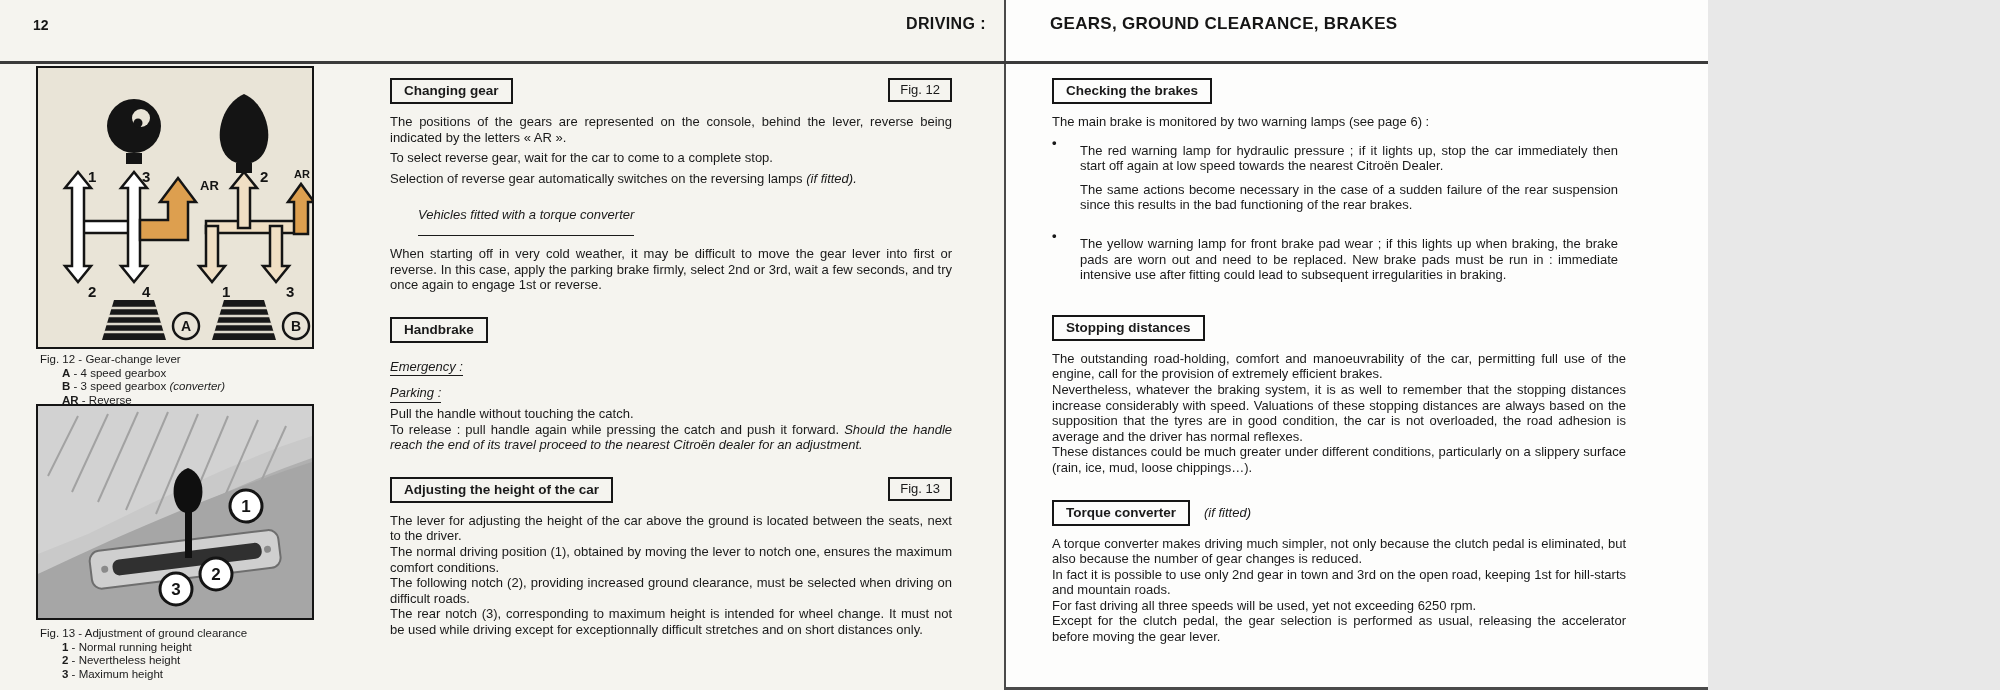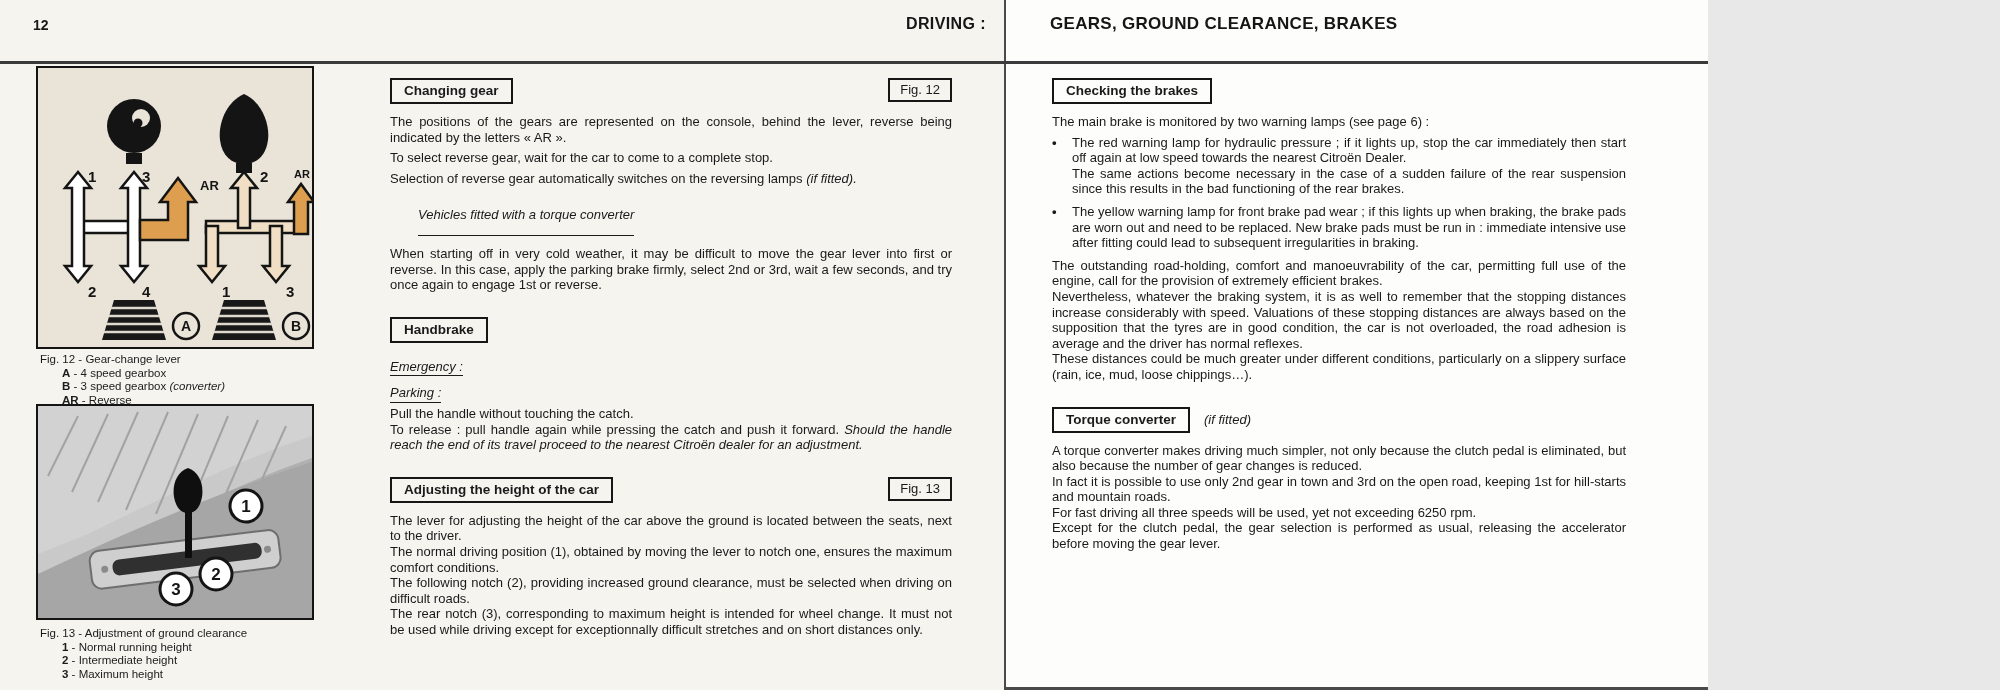--- a/index.html
+++ b/index.html
@@ -39,21 +39,21 @@
 
   .subhead{display:inline-block;font-style:italic;border-bottom:1.5px solid #1a1a1a;
     margin:16px 0 10px 28px;padding-bottom:12px;font-size:13px;}
   .sublabel{display:inline-block;font-style:italic;border-bottom:1.5px solid #1a1a1a;
     margin:6px 0 3px 0;padding-bottom:1px;font-size:13px;}
   .it{font-style:italic;}
 
   .bullet{display:flex;margin:0 0 7px 0;}
   .bullet .dot{flex:0 0 20px;font-weight:bold;font-size:13px;}
   .bullet .btxt{flex:1;text-align:justify;}
-  .bullet .btxt p{margin:0;}
+  .bullet .btxt p{margin:8px;}
 </style>
 </head>
 <body>
 
 <div class="spread">
 
   <div class="page-right-bg"></div>
   <div class="header-rule"></div>
 
   <div class="pageno" id="pn12">12</div>
@@ -152,21 +152,21 @@
       <g>
         <circle cx="138" cy="183" r="16" fill="#ffffff" stroke="#141414" stroke-width="3"></circle>
         <text x="138" y="189" font-size="17" font-weight="bold" text-anchor="middle" fill="#141414">3</text>
       </g>
     </svg>
   </div>
 
   <div class="cap" id="cap13">
     <div>Fig. 13 - Adjustment of ground clearance</div>
     <div class="cap-item"><b>1</b> <span>- Normal running height</span></div>
-    <div class="cap-item"><b>2</b> <span>- Intermediate height</span></div>
+    <div class="cap-item"><b>2</b> <span>- Nevertheless height</span></div>
     <div class="cap-item"><b>3</b> <span>- Maximum height</span></div>
   </div>
 
   <div class="textcol" id="ltext">
 
     <div class="hrow">
       <span class="hbox">Changing gear</span>
       <span class="figbox">Fig. 12</span>
     </div>
     <p>The positions of the gears are represented on the console, behind the lever, reverse being indicated by the letters « AR ».</p>
@@ -208,20 +208,23 @@
         <p>The same actions become necessary in the case of a sudden failure of the rear suspension since this results in the bad functioning of the rear brakes.</p>
       </span>
     </div>
     <div class="bullet">
       <span class="dot">•</span>
       <span class="btxt">
         <p>The yellow warning lamp for front brake pad wear ; if this lights up when braking, the brake pads are worn out and need to be replaced. New brake pads must be run in : immediate intensive use after fitting could lead to subsequent irregularities in braking.</p>
       </span>
     </div>
 
+    <div class="hrow mt">
+      <span class="hbox">Stopping distances</span>
+    </div>
     <p class="tight">The outstanding road-holding, comfort and manoeuvrability of the car, permitting full use of the engine, call for the provision of extremely efficient brakes.</p>
     <p class="tight">Nevertheless, whatever the braking system, it is as well to remember that the stopping distances increase considerably with speed. Valuations of these stopping distances are always based on the supposition that the tyres are in good condition, the car is not overloaded, the road adhesion is average and the driver has normal reflexes.</p>
     <p class="tight">These distances could be much greater under different conditions, particularly on a slippery surface (rain, ice, mud, loose chippings…).</p>
 
     <div class="hrow mt">
       <span><span class="hbox">Torque converter</span><span class="qualifier">(if fitted)</span></span>
       <span class="hspacer"></span>
     </div>
     <p class="tight">A torque converter makes driving much simpler, not only because the clutch pedal is eliminated, but also because the number of gear changes is reduced.</p>
     <p class="tight">In fact it is possible to use only 2nd gear in town and 3rd on the open road, keeping 1st for hill-starts and mountain roads.</p>

